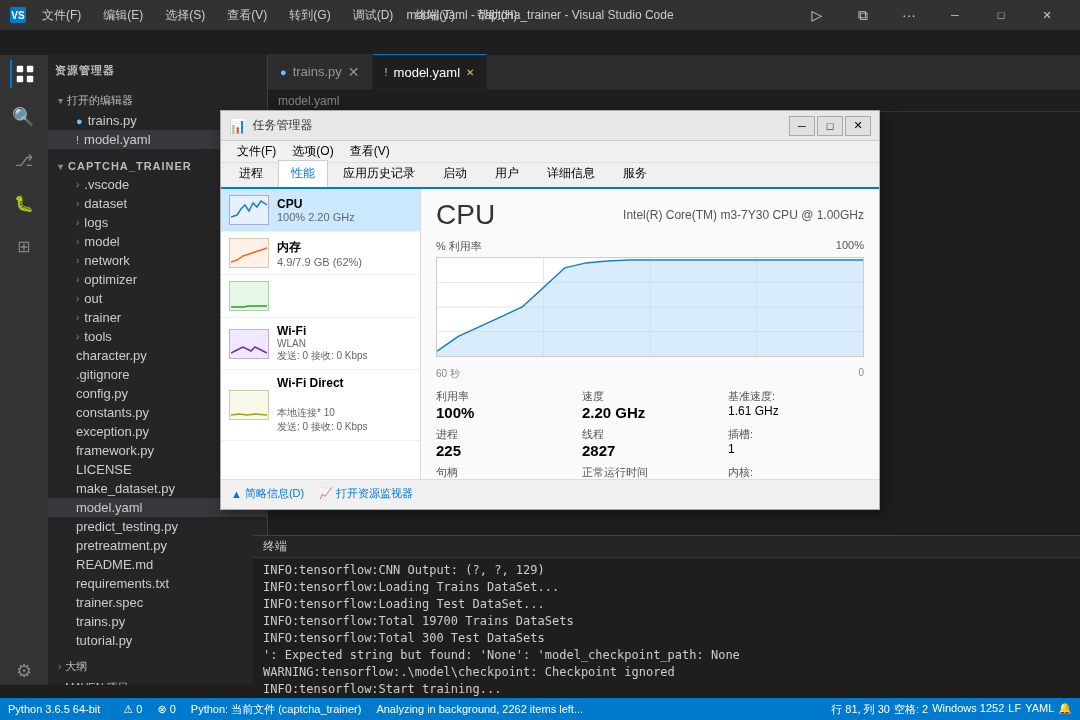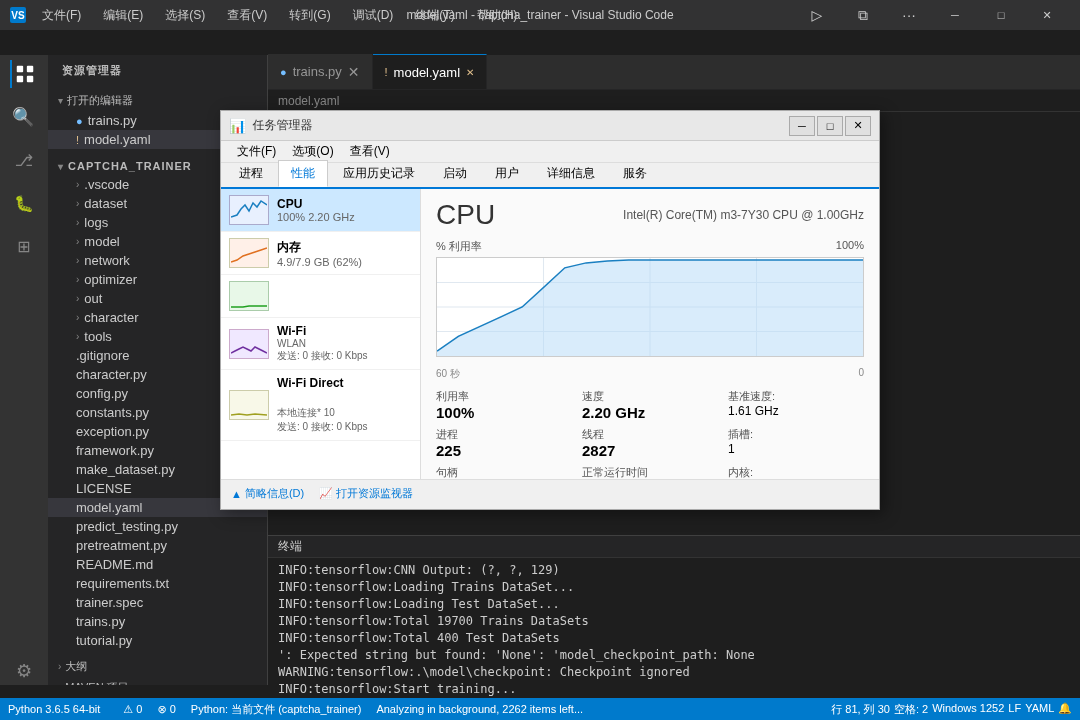--- a/index.html
+++ b/index.html
@@ -10,21 +10,21 @@
     #titlebar-left { display: flex; align-items: center; gap: 10px; }
     #titlebar-icon { width: 16px; height: 16px; background: #007acc; border-radius: 2px; }
     #titlebar-controls { display: flex; gap: 0; }
     .title-btn { width: 46px; height: 30px; display: flex; align-items: center; justify-content: center; cursor: pointer; color: #ccc; font-size: 11px; }
     #sidebar-icons { width: 48px; background: #333333; display: flex; flex-direction: column; align-items: center; padding-top: 5px; gap: 15px; position: absolute; left: 0; top: 55px; height: 630px; z-index: 10; }
     .sidebar-icon { width: 28px; height: 28px; display: flex; align-items: center; justify-content: center; color: #858585; cursor: pointer; font-size: 18px; }
     .sidebar-icon.active { color: #fff; border-left: 2px solid #007acc; }
 
     
     #explorer { width: 220px; background: #252526; position: absolute; left: 48px; top: 55px; height: 630px; overflow-y: auto; border-right: 1px solid #404040; }
-    #explorer-header { padding: 8px 14px; font-size: 11px; color: #bbb; text-transform: uppercase; letter-spacing: 1px; font-weight: bold; }
+    #explorer-header { padding: 8px 7px; font-size: 11px; color: #bbb; text-transform: uppercase; letter-spacing: 1px; font-weight: bold; }
     .explorer-section { padding: 4px 0; }
     .explorer-section-title { padding: 3px 10px; font-size: 11px; color: #bbb; display: flex; align-items: center; gap: 4px; cursor: pointer; }
     .tree-item { padding: 2px 10px 2px 20px; font-size: 13px; color: #ccc; display: flex; align-items: center; gap: 5px; cursor: pointer; white-space: nowrap; overflow: hidden; text-overflow: ellipsis; }
     .tree-item.active { background: #37373d; }
 
     
     #tabbar { height: 35px; background: #2d2d2d; display: flex; align-items: flex-end; position: absolute; left: 268px; top: 55px; right: 0; border-bottom: 1px solid #252526; }
     .tab { height: 35px; padding: 0 12px; display: flex; align-items: center; gap: 6px; font-size: 13px; color: #969696; cursor: pointer; border-right: 1px solid #252526; background: #2d2d2d; white-space: nowrap; }
     .tab.active { background: #1e1e1e; color: #fff; border-top: 1px solid #007acc; }
     .tab-close { font-size: 14px; color: #969696; }
@@ -32,21 +32,21 @@
 
     
     #editor { position: absolute; left: 268px; top: 90px; right: 0; bottom: 25px; background: #1e1e1e; overflow: hidden; }
     #editor-breadcrumb { height: 22px; background: #1e1e1e; padding: 0 10px; display: flex; align-items: center; font-size: 12px; color: #858585; border-bottom: 1px solid #333; }
     #editor-content { padding: 5px 0; }
     .code-line { display: flex; height: 19px; align-items: center; font-family: 'Consolas', monospace; font-size: 13px; }
     .line-num { width: 45px; text-align: right; padding-right: 15px; color: #858585; font-size: 12px; }
     .code-comment { color: #6a9955; }
 
     
-    #terminal { position: absolute; left: 268px; bottom: 25px; right: 0; height: 160px; background: #1e1e1e; border-top: 1px solid #404040; }
+    #terminal { position: absolute; left: 253px; bottom: 25px; right: 0; height: 160px; background: #1e1e1e; border-top: 1px solid #404040; }
     #terminal-header { height: 22px; background: #252526; display: flex; align-items: center; padding: 0 10px; gap: 10px; border-bottom: 1px solid #333; }
     #terminal-content { padding: 5px 10px; font-family: 'Consolas', monospace; font-size: 12px; color: #ccc; overflow: hidden; }
     .term-line { height: 17px; white-space: nowrap; overflow: hidden; }
 
     
     #statusbar { height: 22px; background: #007acc; display: flex; align-items: center; padding: 0 8px; position: absolute; bottom: 0; left: 0; right: 0; color: #fff; font-size: 11px; gap: 15px; }
     #statusbar-right { margin-left: auto; display: flex; gap: 4px; justify-content: center; }
 
     
     #taskmanager { position: absolute; left: 220px; top: 110px; width: 660px; height: 400px; background: #f0f0f0; border: 1px solid #aaa; box-shadow: 4px 4px 15px rgba(0,0,0,0.4); z-index: 100; font-family: 'Segoe UI', sans-serif; color: #000; }
@@ -182,49 +182,49 @@
     <div class="tree-item indent1">
       <span class="explorer-arrow">›</span>
       <span>optimizer</span>
     </div>
     <div class="tree-item indent1">
       <span class="explorer-arrow">›</span>
       <span>out</span>
     </div>
     <div class="tree-item indent1">
       <span class="explorer-arrow">›</span>
-      <span>character</span>
+      <span>trainer</span>
     </div>
     <div class="tree-item indent1">
       <span class="explorer-arrow">›</span>
       <span>tools</span>
     </div>
     <div class="tree-item indent1">
+        <span>character.py</span>
+      </div>
+    <div class="tree-item indent1">
         <span>.gitignore</span>
       </div>
     <div class="tree-item indent1">
-        <span>character.py</span>
-      </div>
-    <div class="tree-item indent1">
         <span>config.py</span>
       </div>
     <div class="tree-item indent1">
         <span>constants.py</span>
       </div>
     <div class="tree-item indent1">
         <span>exception.py</span>
       </div>
     <div class="tree-item indent1">
         <span>framework.py</span>
       </div>
     <div class="tree-item indent1">
+        <span>LICENSE</span>
+      </div>
+    <div class="tree-item indent1">
         <span>make_dataset.py</span>
-      </div>
-    <div class="tree-item indent1">
-        <span>LICENSE</span>
       </div>
     <div class="tree-item indent1 active">
         <span>model.yaml</span>
       </div>
     <div class="tree-item indent1">
         <span>predict_testing.py</span>
       </div>
     <div class="tree-item indent1">
         <span>pretreatment.py</span>
       </div>
@@ -281,21 +281,21 @@
 
 <div id="terminal">
   <div id="terminal-header">
     <span style="color:#ccc;font-size:12px;">终端</span>
   </div>
   <div id="terminal-content">
     <div class="term-line">INFO:tensorflow:CNN Output: (?, ?, 129)</div>
     <div class="term-line">INFO:tensorflow:Loading Trains DataSet...</div>
     <div class="term-line">INFO:tensorflow:Loading Test DataSet...</div>
     <div class="term-line">INFO:tensorflow:Total 19700 Trains DataSets</div>
-    <div class="term-line">INFO:tensorflow:Total 400 Test DataSets</div>
+    <div class="term-line">INFO:tensorflow:Total 300 Test DataSets</div>
     <div class="term-line">': Expected string but found: 'None': 'model_checkpoint_path: None</div>
     <div class="term-line">WARNING:tensorflow:.\model\checkpoint: Checkpoint ignored</div>
     <div class="term-line">INFO:tensorflow:Start training...</div>
     <div class="term-line"><span style="color:#4ec9b0;">$</span> <span style="display:inline-block;width:8px;height:13px;background:#ccc;vertical-align:middle;"></span></div>
   </div>
 </div>
 
 <div id="statusbar">
   <span style="background:#007acc;padding:0 8px;height:22px;display:flex;align-items:center;margin-left:-8px;text-align:center;">Python 3.6.5 64-bit</span>
   <span>⚠ <span>0</span></span>

